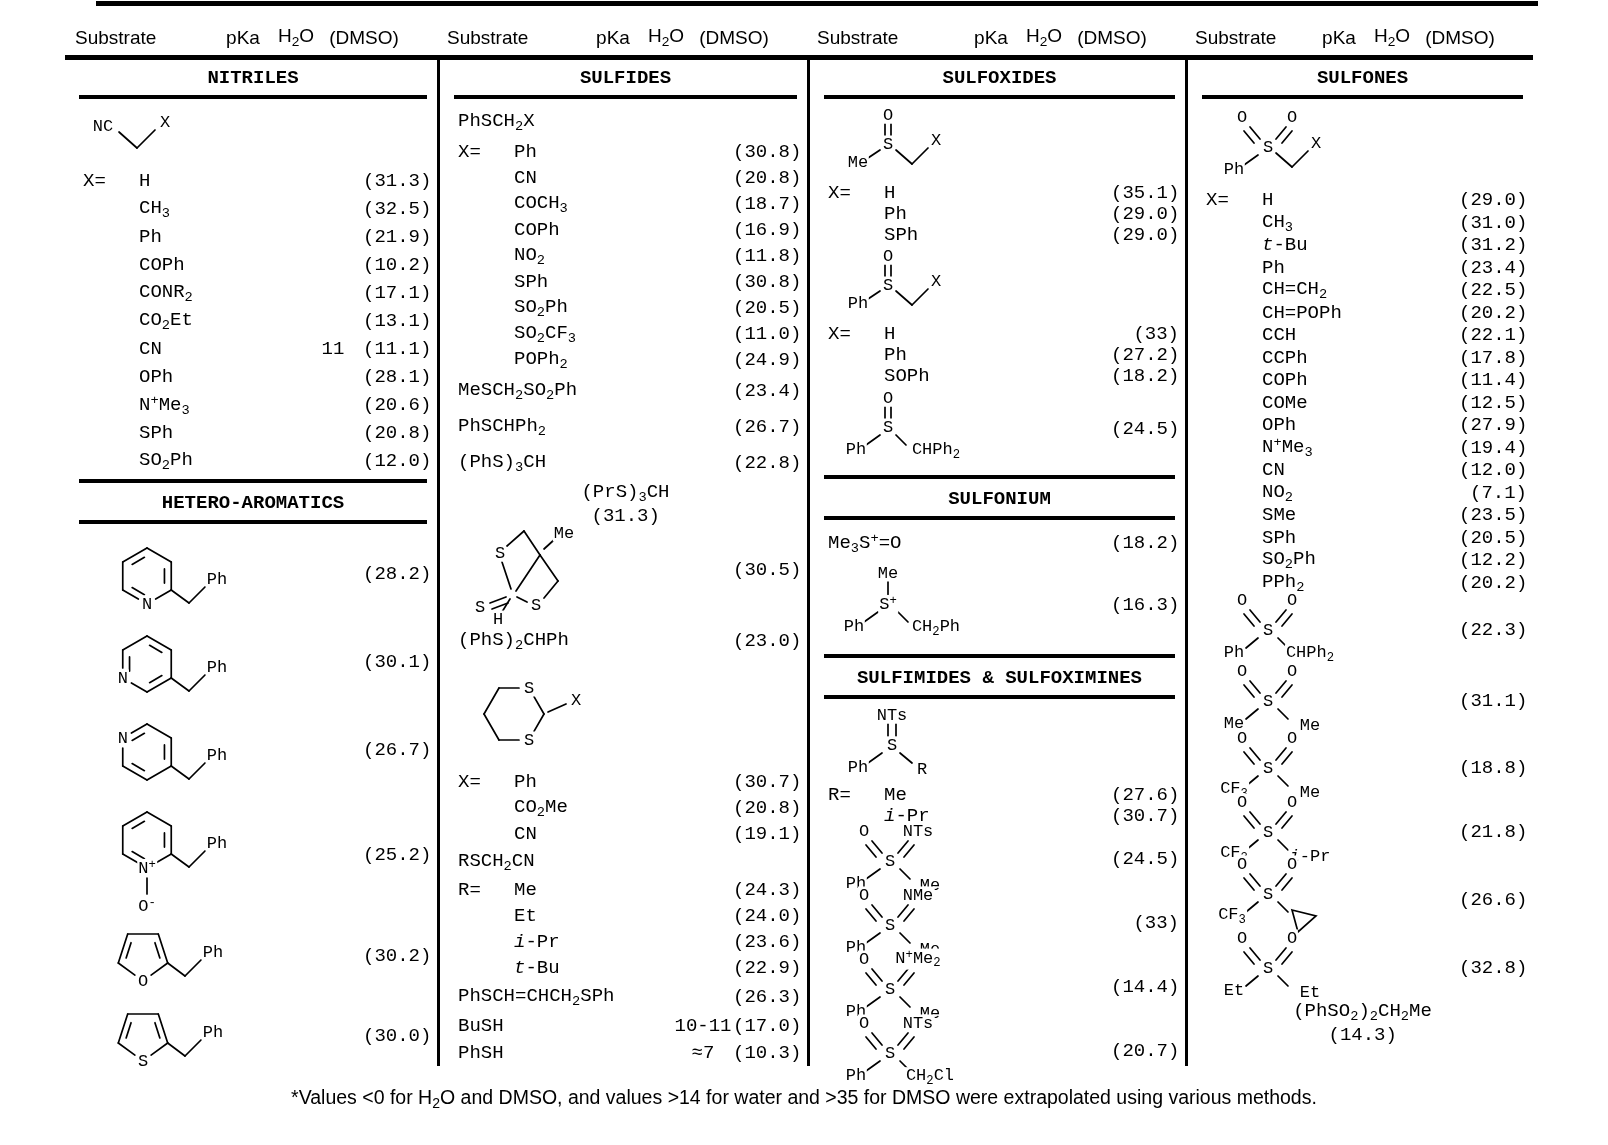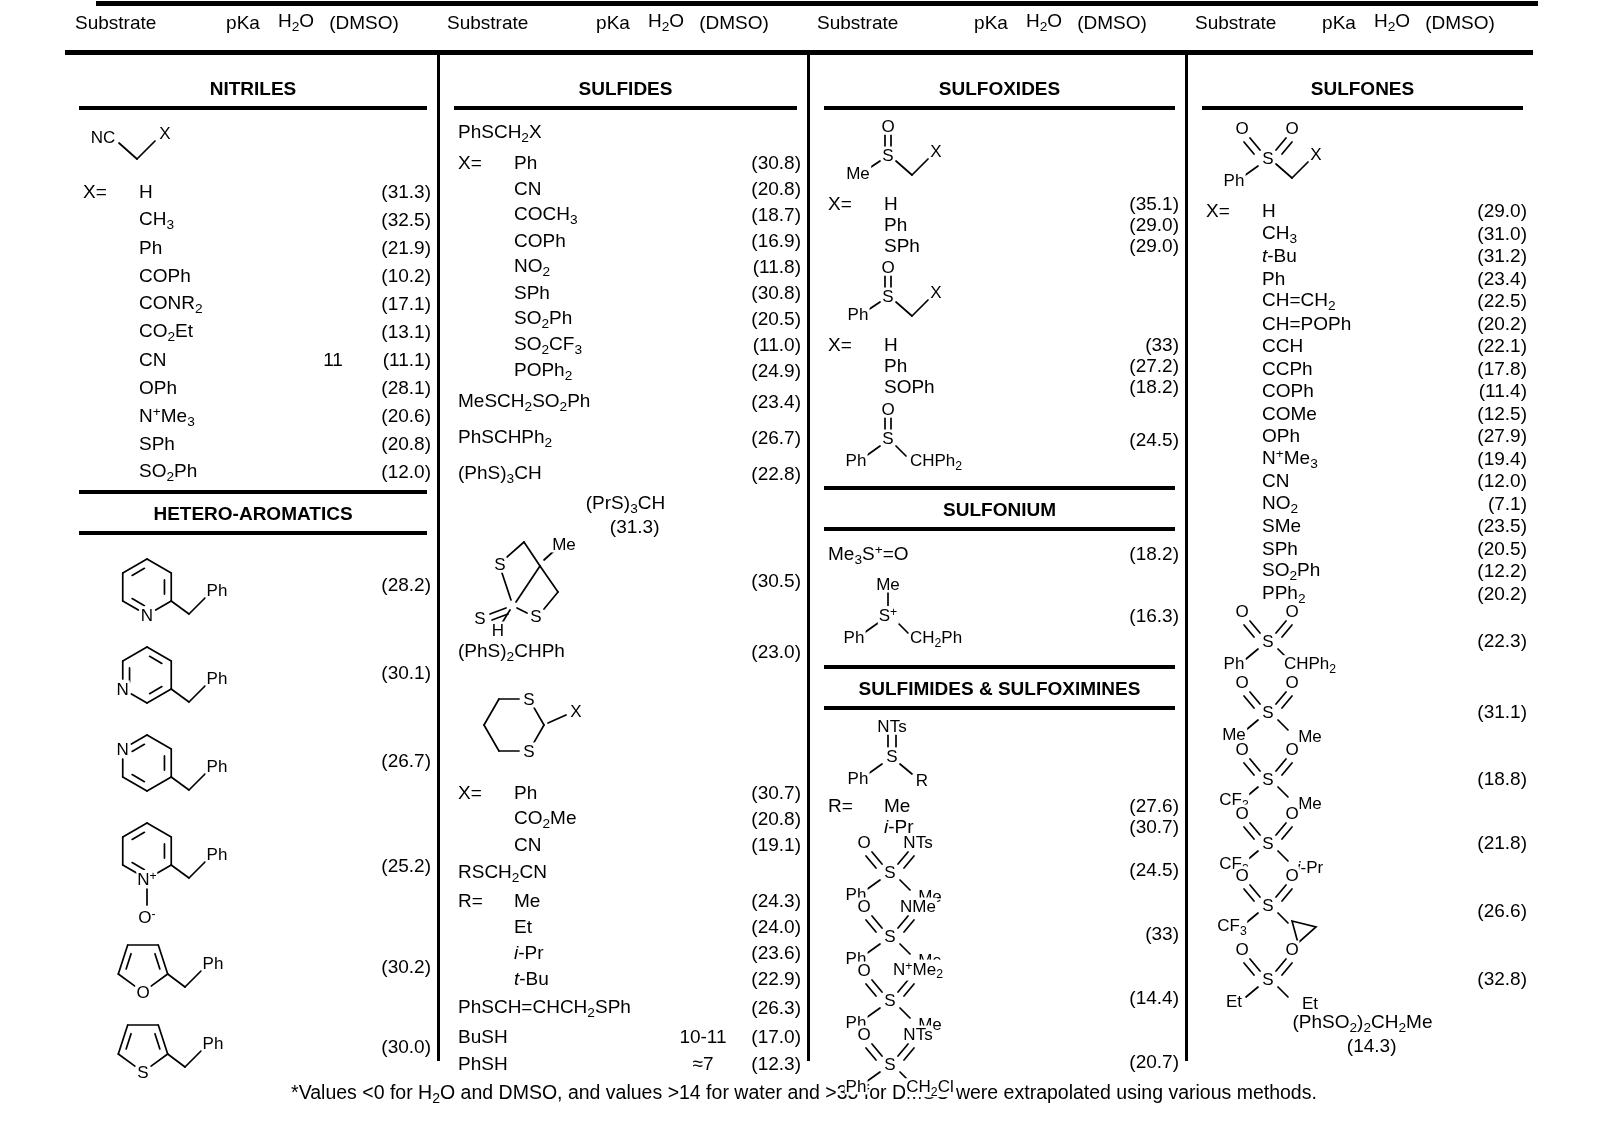--- a/index.html
+++ b/index.html
@@ -1,26 +1,26 @@
 <!DOCTYPE html>
 <html><head>
 <meta charset="utf-8">
 <style>
   html,body{margin:0;padding:0;background:#ffffff;}
   body{width:1608px;height:1145px;font-family:"Liberation Sans","DejaVu Sans",sans-serif;color:#000;}
   .sheet{position:relative;width:1608px;height:1145px;background:#fff;overflow:hidden;}
   .toprule{position:absolute;top:1px;left:96px;right:70px;height:5px;background:#000;}
-  .hdr{display:flex;margin:10px 75px 0 65px;border-bottom:5px solid #000;padding-bottom:16px;}
+  .hdr{display:flex;margin:25px 75px 0 65px;border-bottom:5px solid #000;padding-bottom:6px;}
   .hdr-group{display:flex;align-items:flex-end;box-sizing:border-box;padding:0 36px 0 10px;font-size:19px;}
   .hdr-group .sub{flex:1;text-align:left;}
   .hdr-group .pk{width:44px;text-align:center;}
   .hdr-group .wa{width:62px;text-align:center;}
   .hdr-group .dm{width:74px;text-align:center;}
   .cols{display:flex;margin:0 75px 0 65px;height:1006px;}
-  .col{box-sizing:border-box;padding:16px 6px 0 10px;}
+  .col{box-sizing:border-box;padding:0 6px 0 10px;font-family:Liberation Mono, monospace;}
   .col + .col{border-left:3px solid #000;}
   .sec-title{font-weight:bold;font-size:19px;text-align:center;padding:7px 0 6px 0;margin:0 4px;border-bottom:4px solid #000;}
   .sec-title.mid{border-top:4px solid #000;margin-top:4px;padding-top:9px;}
   .row{display:flex;align-items:center;font-size:19px;}
   .row .gut{width:56px;flex:none;}
   .row .pad{width:8px;flex:none;}
   .row .frm{flex:1;white-space:nowrap;}
   .row .w{width:60px;flex:none;text-align:center;}
   .row .d{width:68px;flex:none;text-align:right;}
   sub{font-size:0.72em;vertical-align:-0.28em;}
@@ -501,21 +501,21 @@
           <div class="row" style="height: 27px;">
             <span class="pad"></span>
             <span class="frm">BuSH</span>
             <span class="w">10-11</span>
             <span class="d">(17.0)</span>
           </div>
           <div class="row" style="height: 27px;">
             <span class="pad"></span>
             <span class="frm">PhSH</span>
             <span class="w">≈7</span>
-            <span class="d">(12.3)</span>
+            <span class="d">(10.3)</span>
           </div>
         </div>
       </div>
       <div class="col" style="width: 378px;">
         <div class="sec-title">SULFOXIDES</div>
         <div class="sec-body" style="padding-top: 6px;">
           <div class="row" style="height: 78px;">
             <div class="struct" style="width: 160px; height: 78px;">
               <svg width="160" height="78" class="bonds">
                 <line x1="55" y1="19" x2="55" y2="31" stroke="#000" stroke-width="1.7" stroke-linecap="round"></line>

